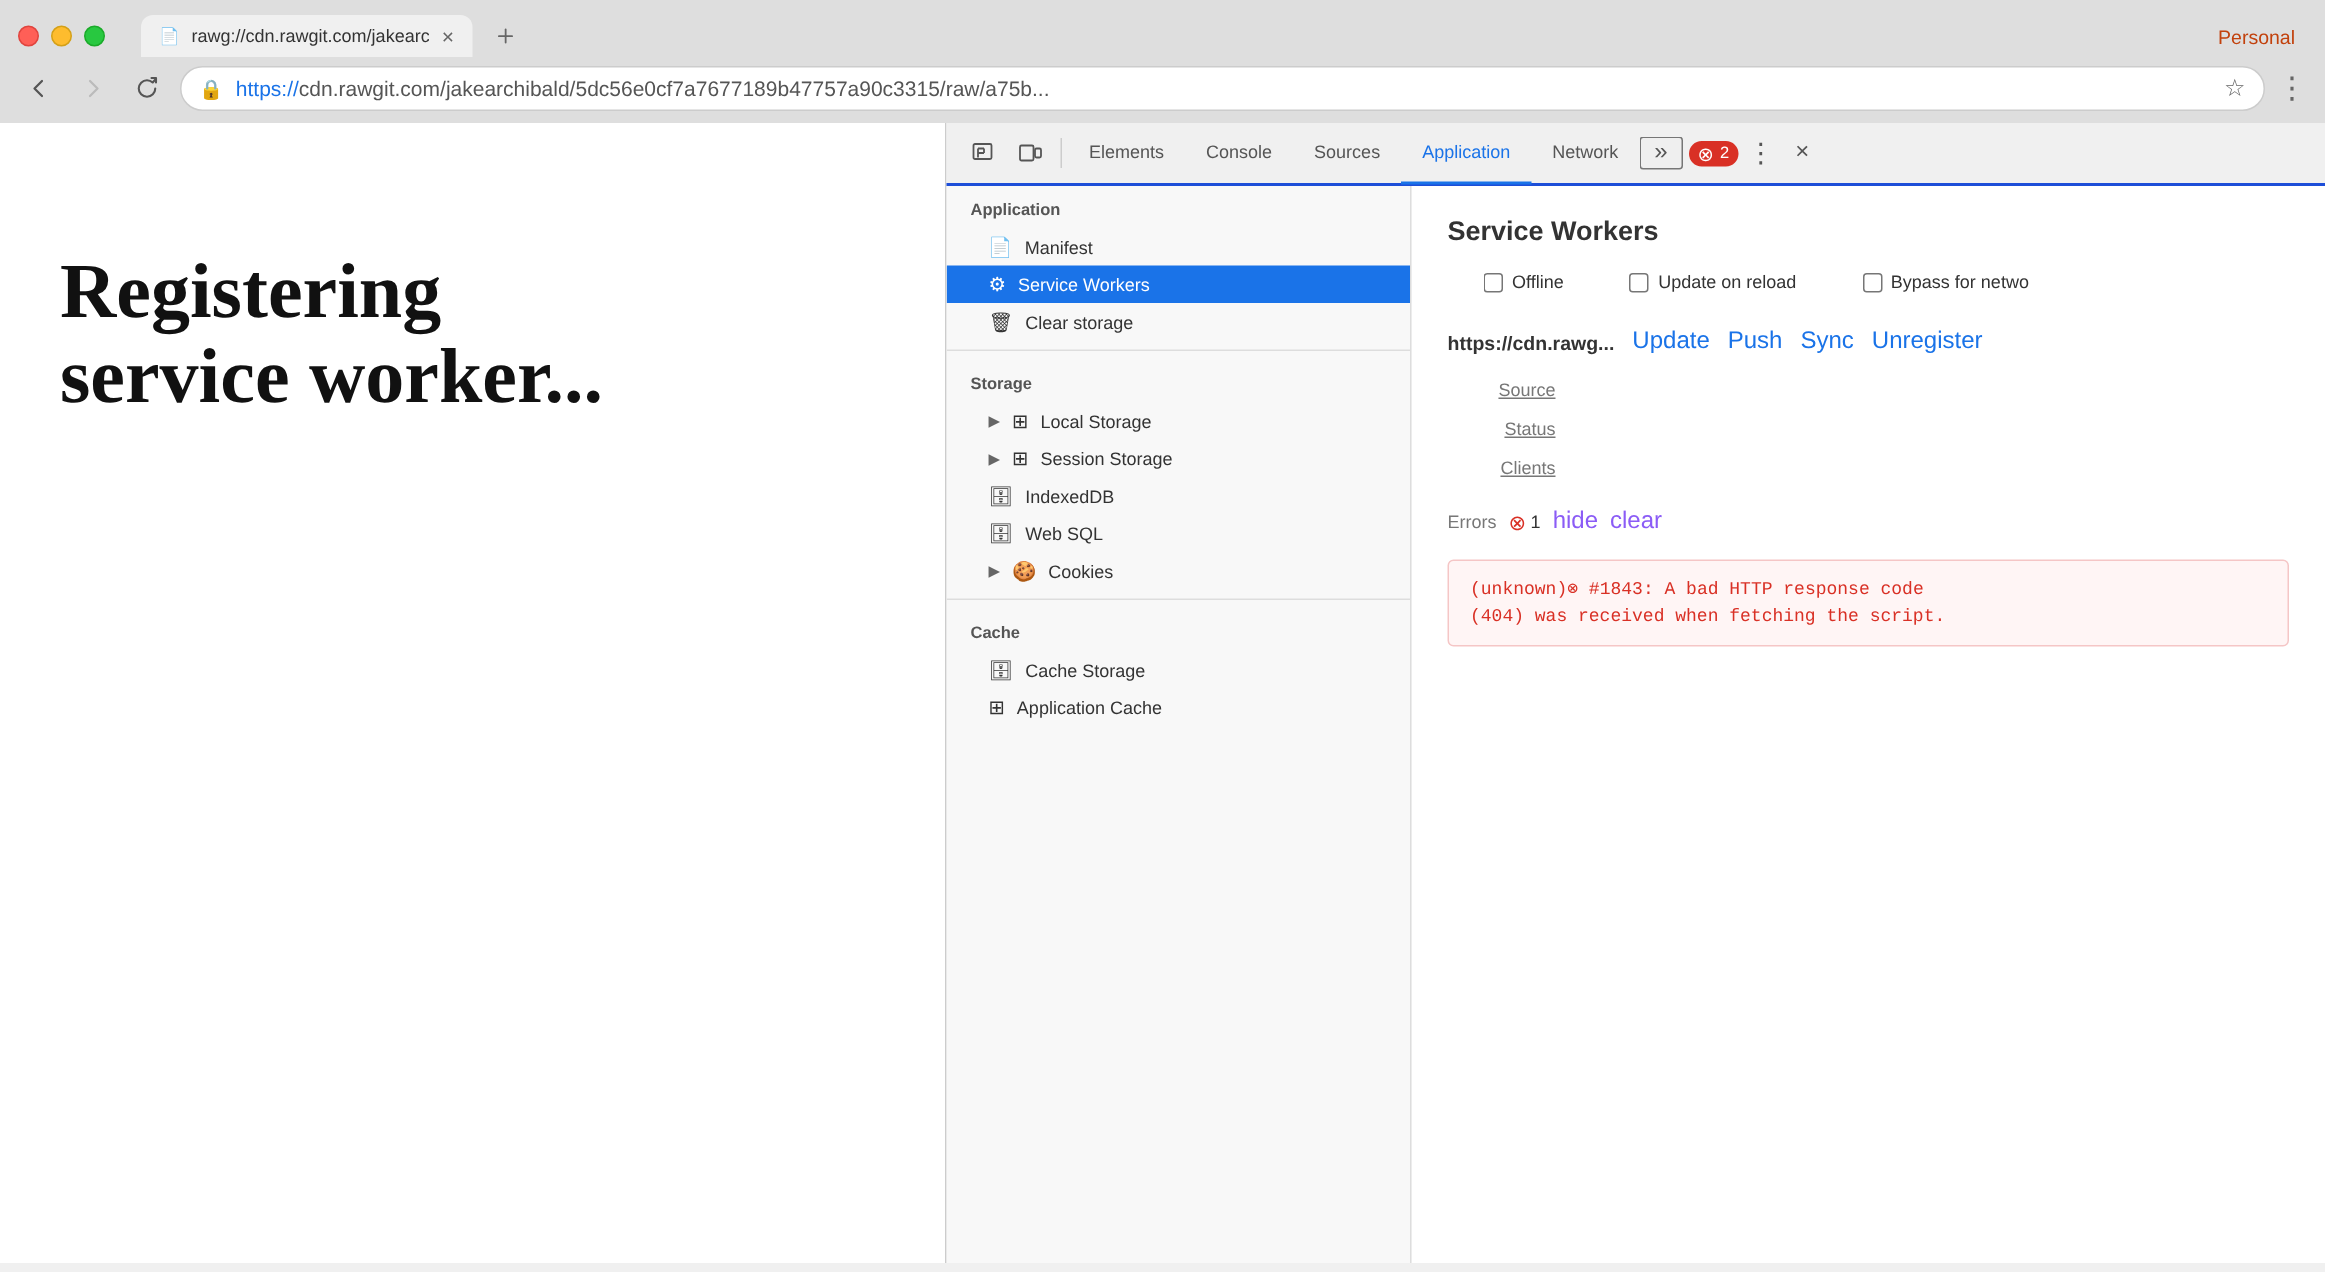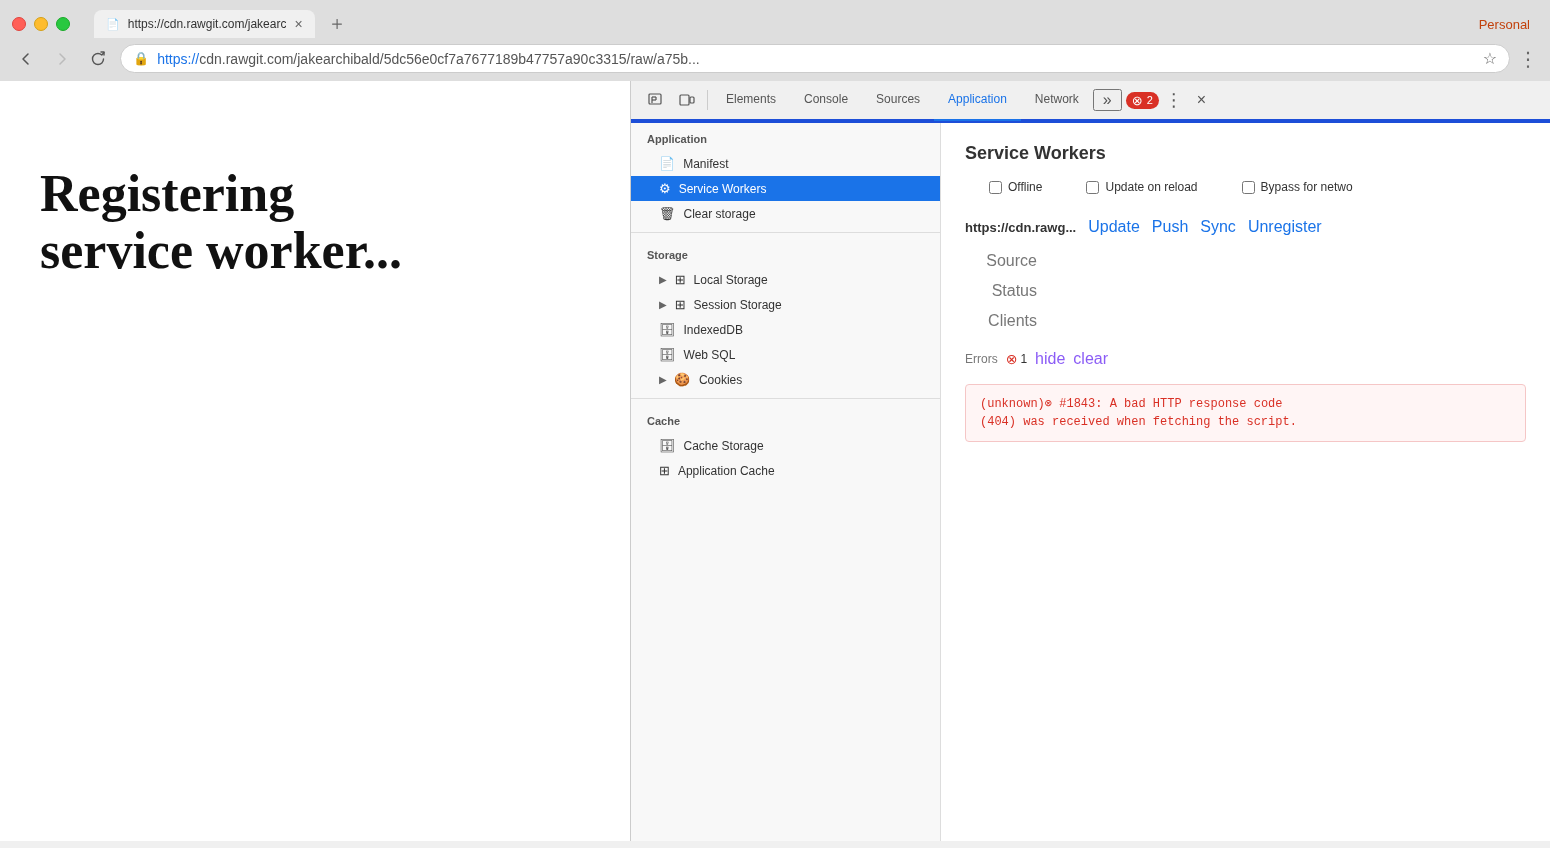--- a/index.html
+++ b/index.html
@@ -37,21 +37,21 @@
     .main-content { display: flex; height: calc(848px - 88px); }
 
     
     .page-content { flex: 1; background: white; display: flex; align-items: flex-start; padding: 84px 40px; }
     .page-heading { font-size: 52px; font-weight: 900; color: #111; line-height: 1.1; font-family: Georgia, serif; }
 
     
     .devtools { width: 920px; display: flex; flex-direction: column; background: #fff; border-left: 1px solid #ccc; }
 
     
-    .devtools-tabs { display: flex; align-items: center; background: #f0f0f0; border-bottom: 4px solid #1d4ed8; padding: 0 8px; height: 42px; gap: 0; }
+    .devtools-tabs { display: flex; align-items: center; background: #f0f0f0; border-bottom: 2px solid #1d4ed8; padding: 0 8px; height: 42px; gap: 0; }
     .devtools-icon-btn { width: 32px; height: 32px; border: none; background: transparent; cursor: pointer; display: flex; align-items: center; justify-content: center; color: #555; font-size: 14px; }
     .devtools-tab { padding: 0 14px; height: 42px; display: flex; align-items: center; font-size: 12px; color: #555; cursor: pointer; border-bottom: 2px solid transparent; white-space: nowrap; }
     .devtools-tab.active { color: #1a73e8; border-bottom: 2px solid #1a73e8; }
     .devtools-tab-sep { width: 1px; background: #ccc; height: 20px; margin: 0 4px; }
     .devtools-more { padding: 0 8px; font-size: 16px; color: #555; cursor: pointer; }
     .error-badge { background: #d93025; color: white; border-radius: 10px; padding: 1px 6px; font-size: 11px; display: flex; align-items: center; gap: 4px; margin-left: 4px; }
     .devtools-close { margin-left: 8px; color: #555; font-size: 16px; cursor: pointer; background: none; border: none; }
     .devtools-dots { background: none; border: none; cursor: pointer; color: #555; font-size: 18px; padding: 0 6px; }
 
     
@@ -75,21 +75,21 @@
     .checkbox-item input[type=checkbox] { width: 13px; height: 13px; }
 
     
     .sw-entry { }
     .sw-url-row { display: flex; align-items: center; gap: 12px; margin-bottom: 16px; }
     .sw-url { font-size: 13px; font-weight: 700; color: #333; }
     .sw-link { font-size: 16px; color: #1a73e8; cursor: pointer; text-decoration: none; }
 
     
     .info-table { display: grid; grid-template-columns: 80px 1fr; gap: 12px 8px; margin-bottom: 20px; }
-    .info-label { font-size: 16px; color: #777; text-align: right; padding-right: 8px; }
+    .info-label { font-size: 12px; color: #777; text-align: right; padding-right: 8px; text-decoration: underline; }
     .info-value { font-size: 12px; color: #333; }
 
     
     .errors-row { display: flex; align-items: center; gap: 8px; margin-bottom: 16px; font-size: 12px; }
     .errors-label { color: #777; }
     .error-count-badge { display: flex; align-items: center; gap: 3px; }
     .error-x { color: #d93025; font-size: 14px; }
     .errors-count { font-size: 12px; color: #333; }
     .errors-action { color: #8b5cf6; cursor: pointer; text-decoration: none; font-size: 16px; }
 
@@ -106,21 +106,21 @@
 
   <div class="title-bar">
     <div class="traffic-lights">
       <div class="traffic-light tl-red"></div>
       <div class="traffic-light tl-yellow"></div>
       <div class="traffic-light tl-green"></div>
     </div>
     <div class="tab-bar">
       <div class="tab">
         <span class="tab-favicon">📄</span>
-        <span class="tab-title">https://cdn.rawgit.com/jakearc</span>
+        <span class="tab-title">rawg://cdn.rawgit.com/jakearc</span>
         <span class="tab-close">×</span>
       </div>
       <button class="tab-new">
         <svg width="14" height="14" viewBox="0 0 14 14" fill="none">
             <rect x="2" y="6.5" width="10" height="1.2" rx="0.6" fill="#666"></rect>
             <rect x="6.5" y="2" width="1.2" height="10" rx="0.6" fill="#666"></rect>
           </svg>
       </button>
     </div>
     <span class="personal-label">Personal</span>

